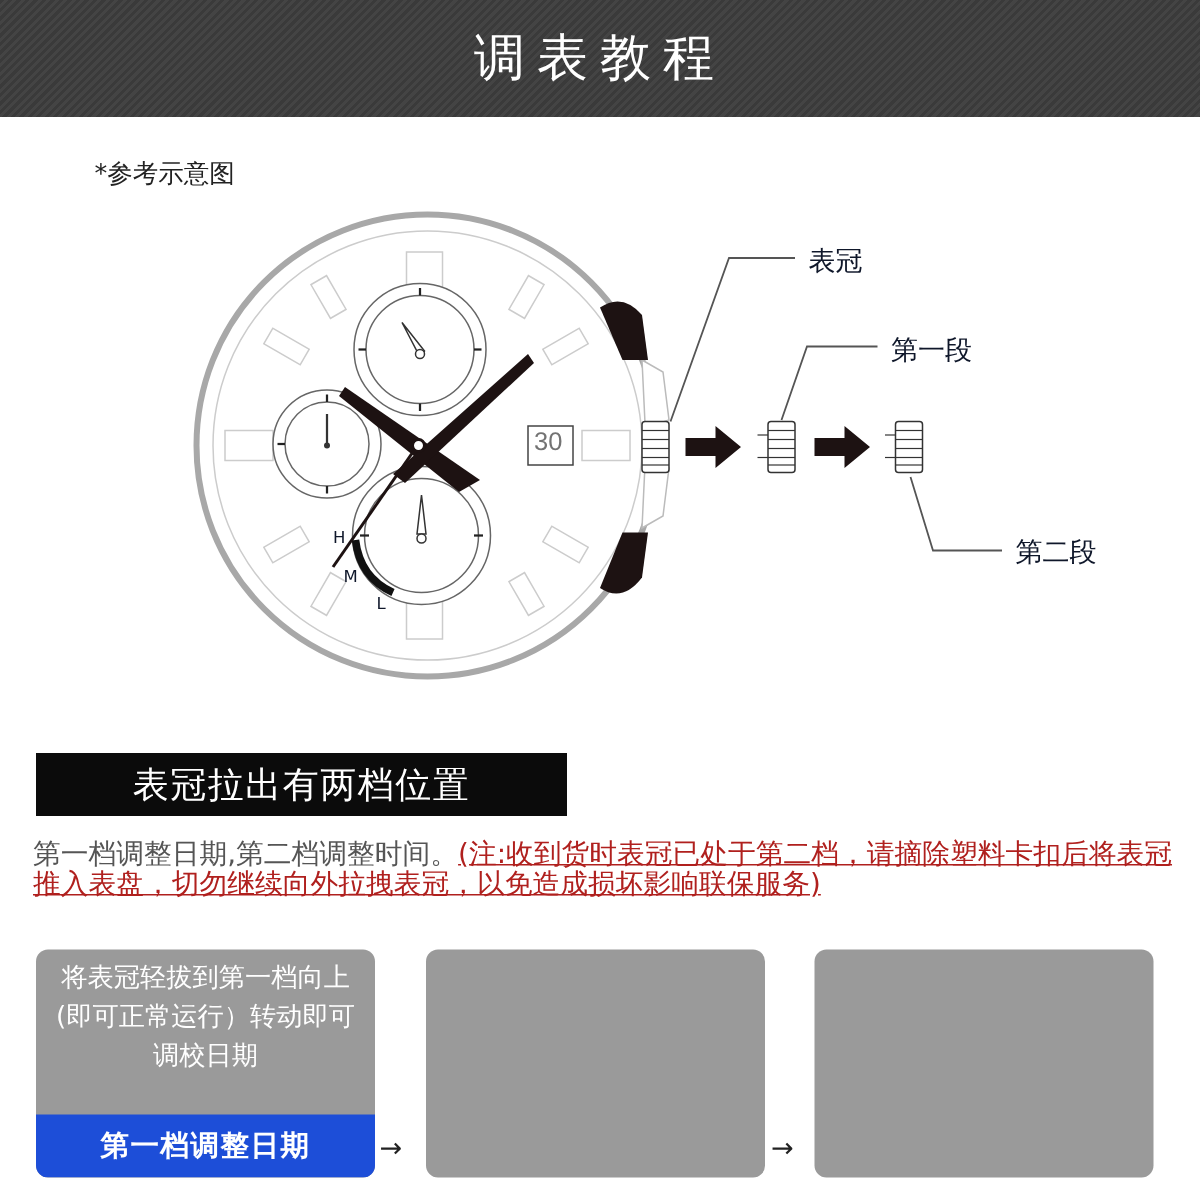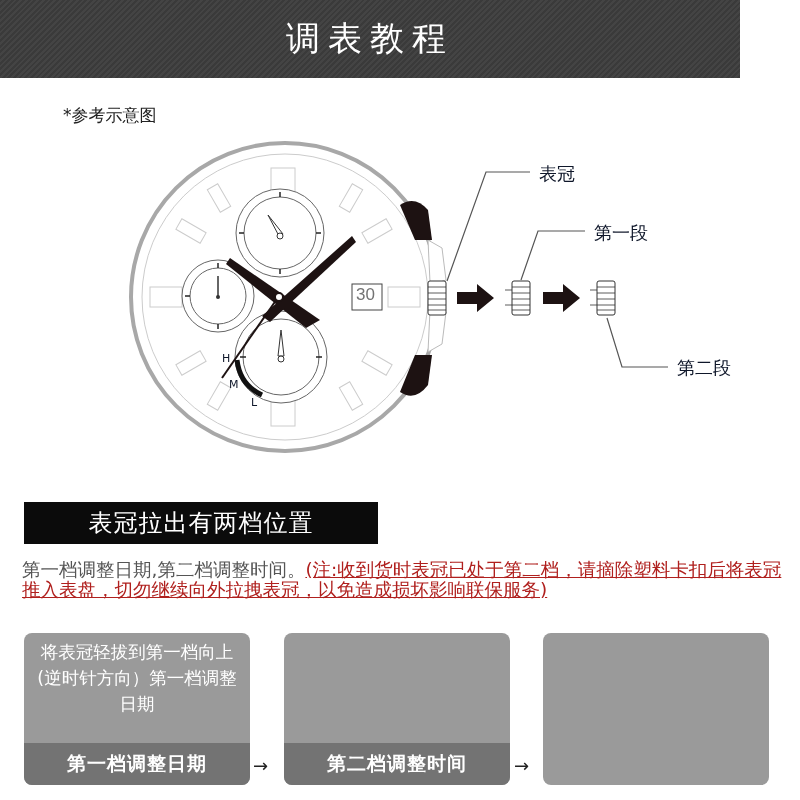--- a/index.html
+++ b/index.html
@@ -1,31 +1,31 @@
 <!DOCTYPE html>
 <html><head>
 <meta charset="utf-8">
 <style>
   html,body{margin:0;padding:0;}
   body{width:800px;height:800px;background:#fff;position:relative;overflow:hidden;font-family:"DejaVu Sans","Liberation Sans",sans-serif;}
-  .header{position:absolute;left:0;top:0;width:740px;height:78px;
+  .header{position:absolute;left:0;top:0;width:800px;height:78px;
     background:repeating-linear-gradient(135deg,#3a3a3a 0px,#3a3a3a 2px,#444 2px,#444 4px);
     display:flex;align-items:center;justify-content:center;}
   .header-title{color:#fff;font-size:34px;letter-spacing:8px;font-weight:normal;}
   .ref-note{position:absolute;left:63px;top:104px;font-size:17px;color:#222;}
   .diagram{position:absolute;left:0;top:130px;width:800px;height:330px;}
   .lbl{position:absolute;font-size:18px;color:#0f172a;}
   .section-title{position:absolute;left:24px;top:502px;width:354px;height:42px;background:#0b0b0b;color:#fff;
     font-size:24px;display:flex;align-items:center;justify-content:center;letter-spacing:1px;}
   .desc{position:absolute;left:22px;top:560px;width:770px;font-size:18.5px;line-height:20px;color:#555;}
   .desc .warn{color:#b0201e;text-decoration:underline;text-decoration-color:#b0201e;}
   .card{position:absolute;top:633px;width:226px;height:152px;border-radius:8px;overflow:hidden;background:#9a9a9a;}
   .card-body{height:110px;color:#fff;font-size:17.5px;line-height:26px;padding:6px 12px 0 12px;box-sizing:border-box;}
   .card-body.center{text-align:center;}
-  .card-foot{position:absolute;left:0;bottom:0;width:100%;height:42px;background:#737373;color:#fff;font-size:19px;
+  .card-foot{position:absolute;left:0;bottom:0;width:100%;height:42px;background:#1d4ed8;color:#fff;font-size:19px;
     display:flex;align-items:center;justify-content:center;font-weight:bold;letter-spacing:1px;}
   .flow-arrow{position:absolute;top:755px;font-size:18px;color:#222;}
 </style>
 </head>
 <body>
 
 <div class="header">
   <div class="header-title">调表教程</div>
 </div>
 
@@ -137,22 +137,21 @@
   <div class="lbl" style="left:251px;top:266px;font-size:11px;">L</div>
 </div>
 
 <div class="section-title">表冠拉出有两档位置</div>
 
 <div class="desc">
   <span>第一档调整日期,第二档调整时间。</span><span class="warn">(注:收到货时表冠已处于第二档，请摘除塑料卡扣后将表冠推入表盘，切勿继续向外拉拽表冠，以免造成损坏影响联保服务)</span>
 </div>
 
 <div class="card" style="left:24px;">
-  <div class="card-body center">将表冠轻拔到第一档向上(逆时针方向）第一档调整日期</div>
+  <div class="card-body center">将表冠轻拔到第一档向上(即可正常运行）转动即可调校日期</div>
   <div class="card-foot">第一档调整日期</div>
 </div>
 <div class="flow-arrow" style="left:253px;">→</div>
 <div class="card" style="left:284px;">
-  <div class="card-foot">第二档调整时间</div>
 </div>
 <div class="flow-arrow" style="left:514px;">→</div>
 <div class="card" style="left:543px;">
 </div>
 
 </body></html>

